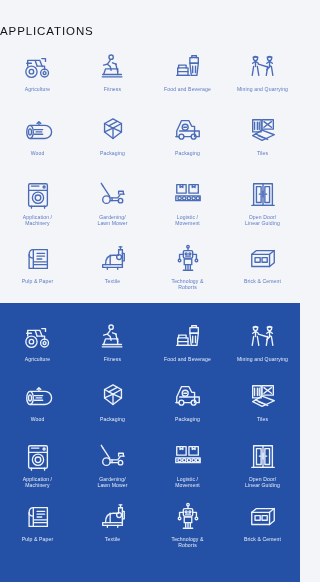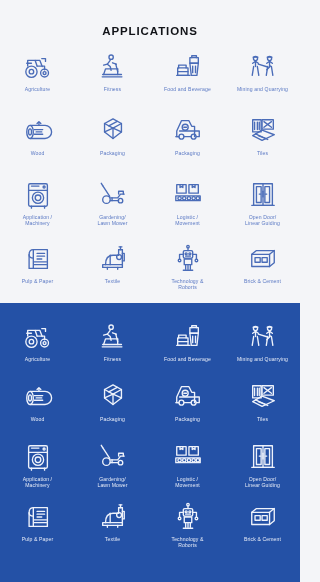--- a/index.html
+++ b/index.html
@@ -17,22 +17,21 @@
     background:#f4f5f8;
   }
   
   .panel-dark{
     position:absolute;left:0;top:303px;width:300px;height:279px;
     background:#2451a6;
   }
 
   .title{
     position:absolute;left:0;top:25px;width:300px;
-    text-align:center;
-    font-size:11.5px;font-weight:bold;letter-spacing:.9px;
+    font-size:11.5px;font-weight:normal;letter-spacing:.9px;
     color:#111318;
   }
 
   .grid{
     position:absolute;left:0;width:300px;
     display:grid;
     grid-template-columns:repeat(4,1fr);
     row-gap:0;
   }
   .grid.light{top:50px;grid-auto-rows:64px;}

